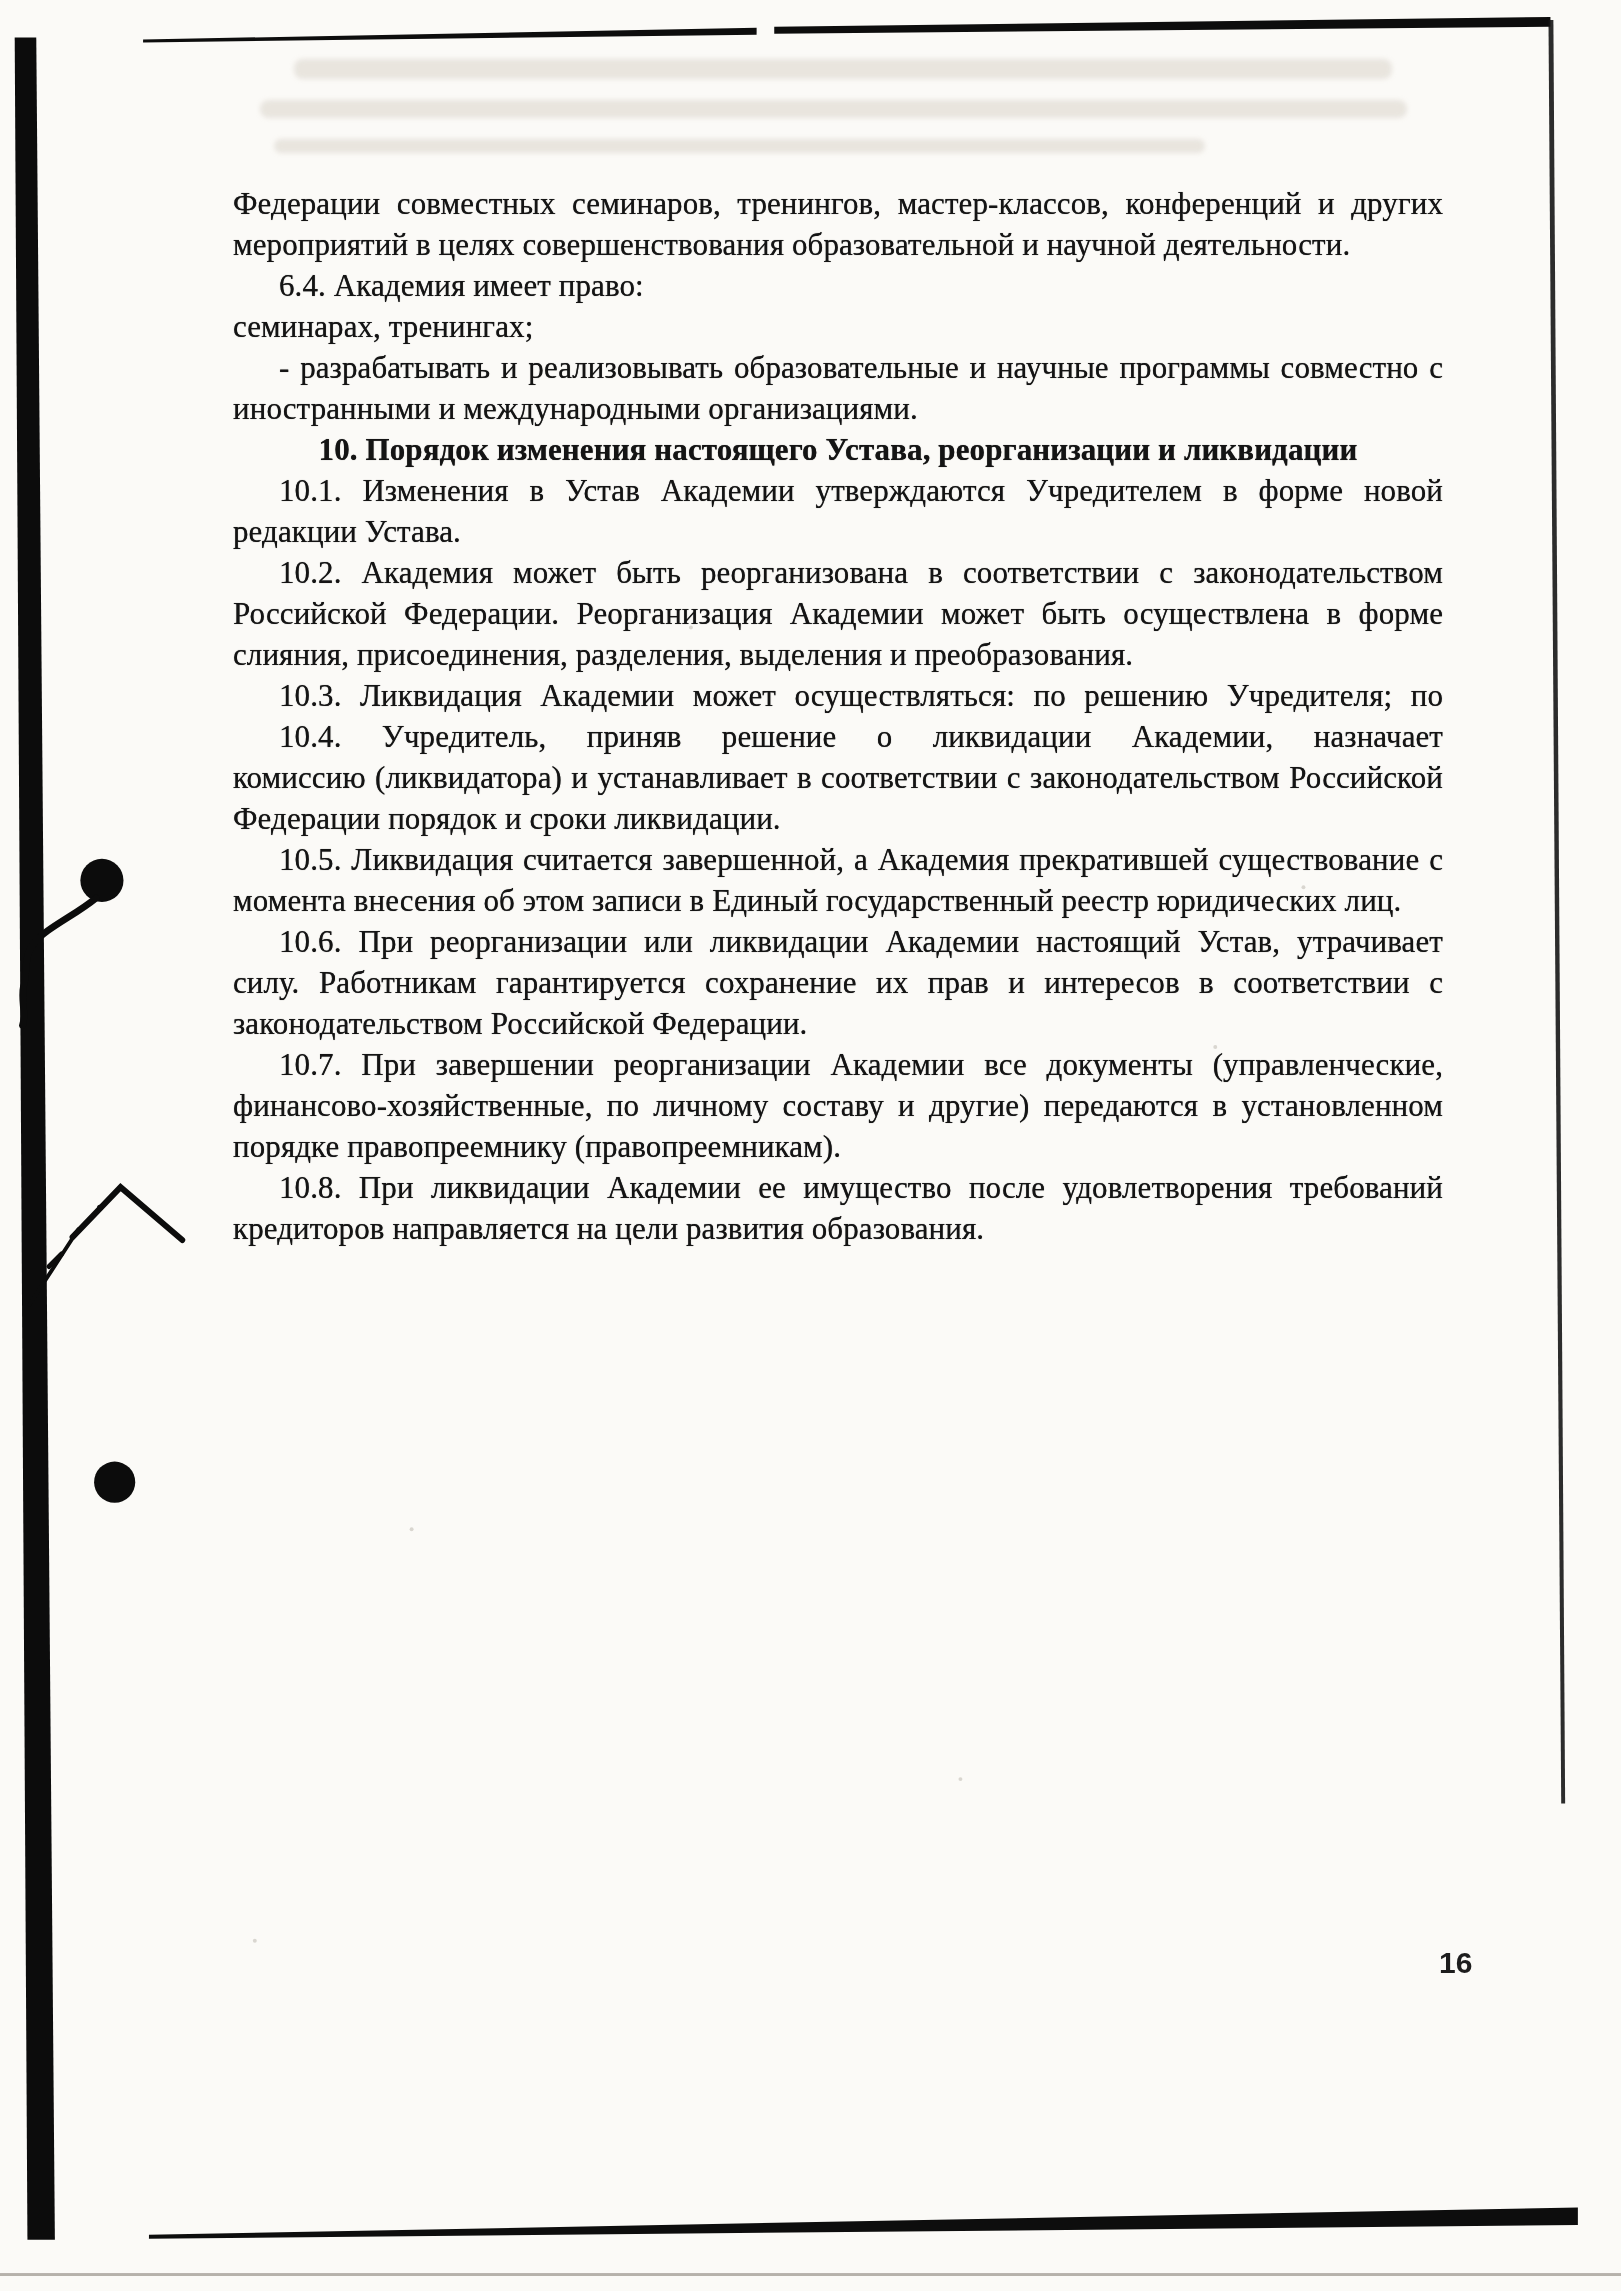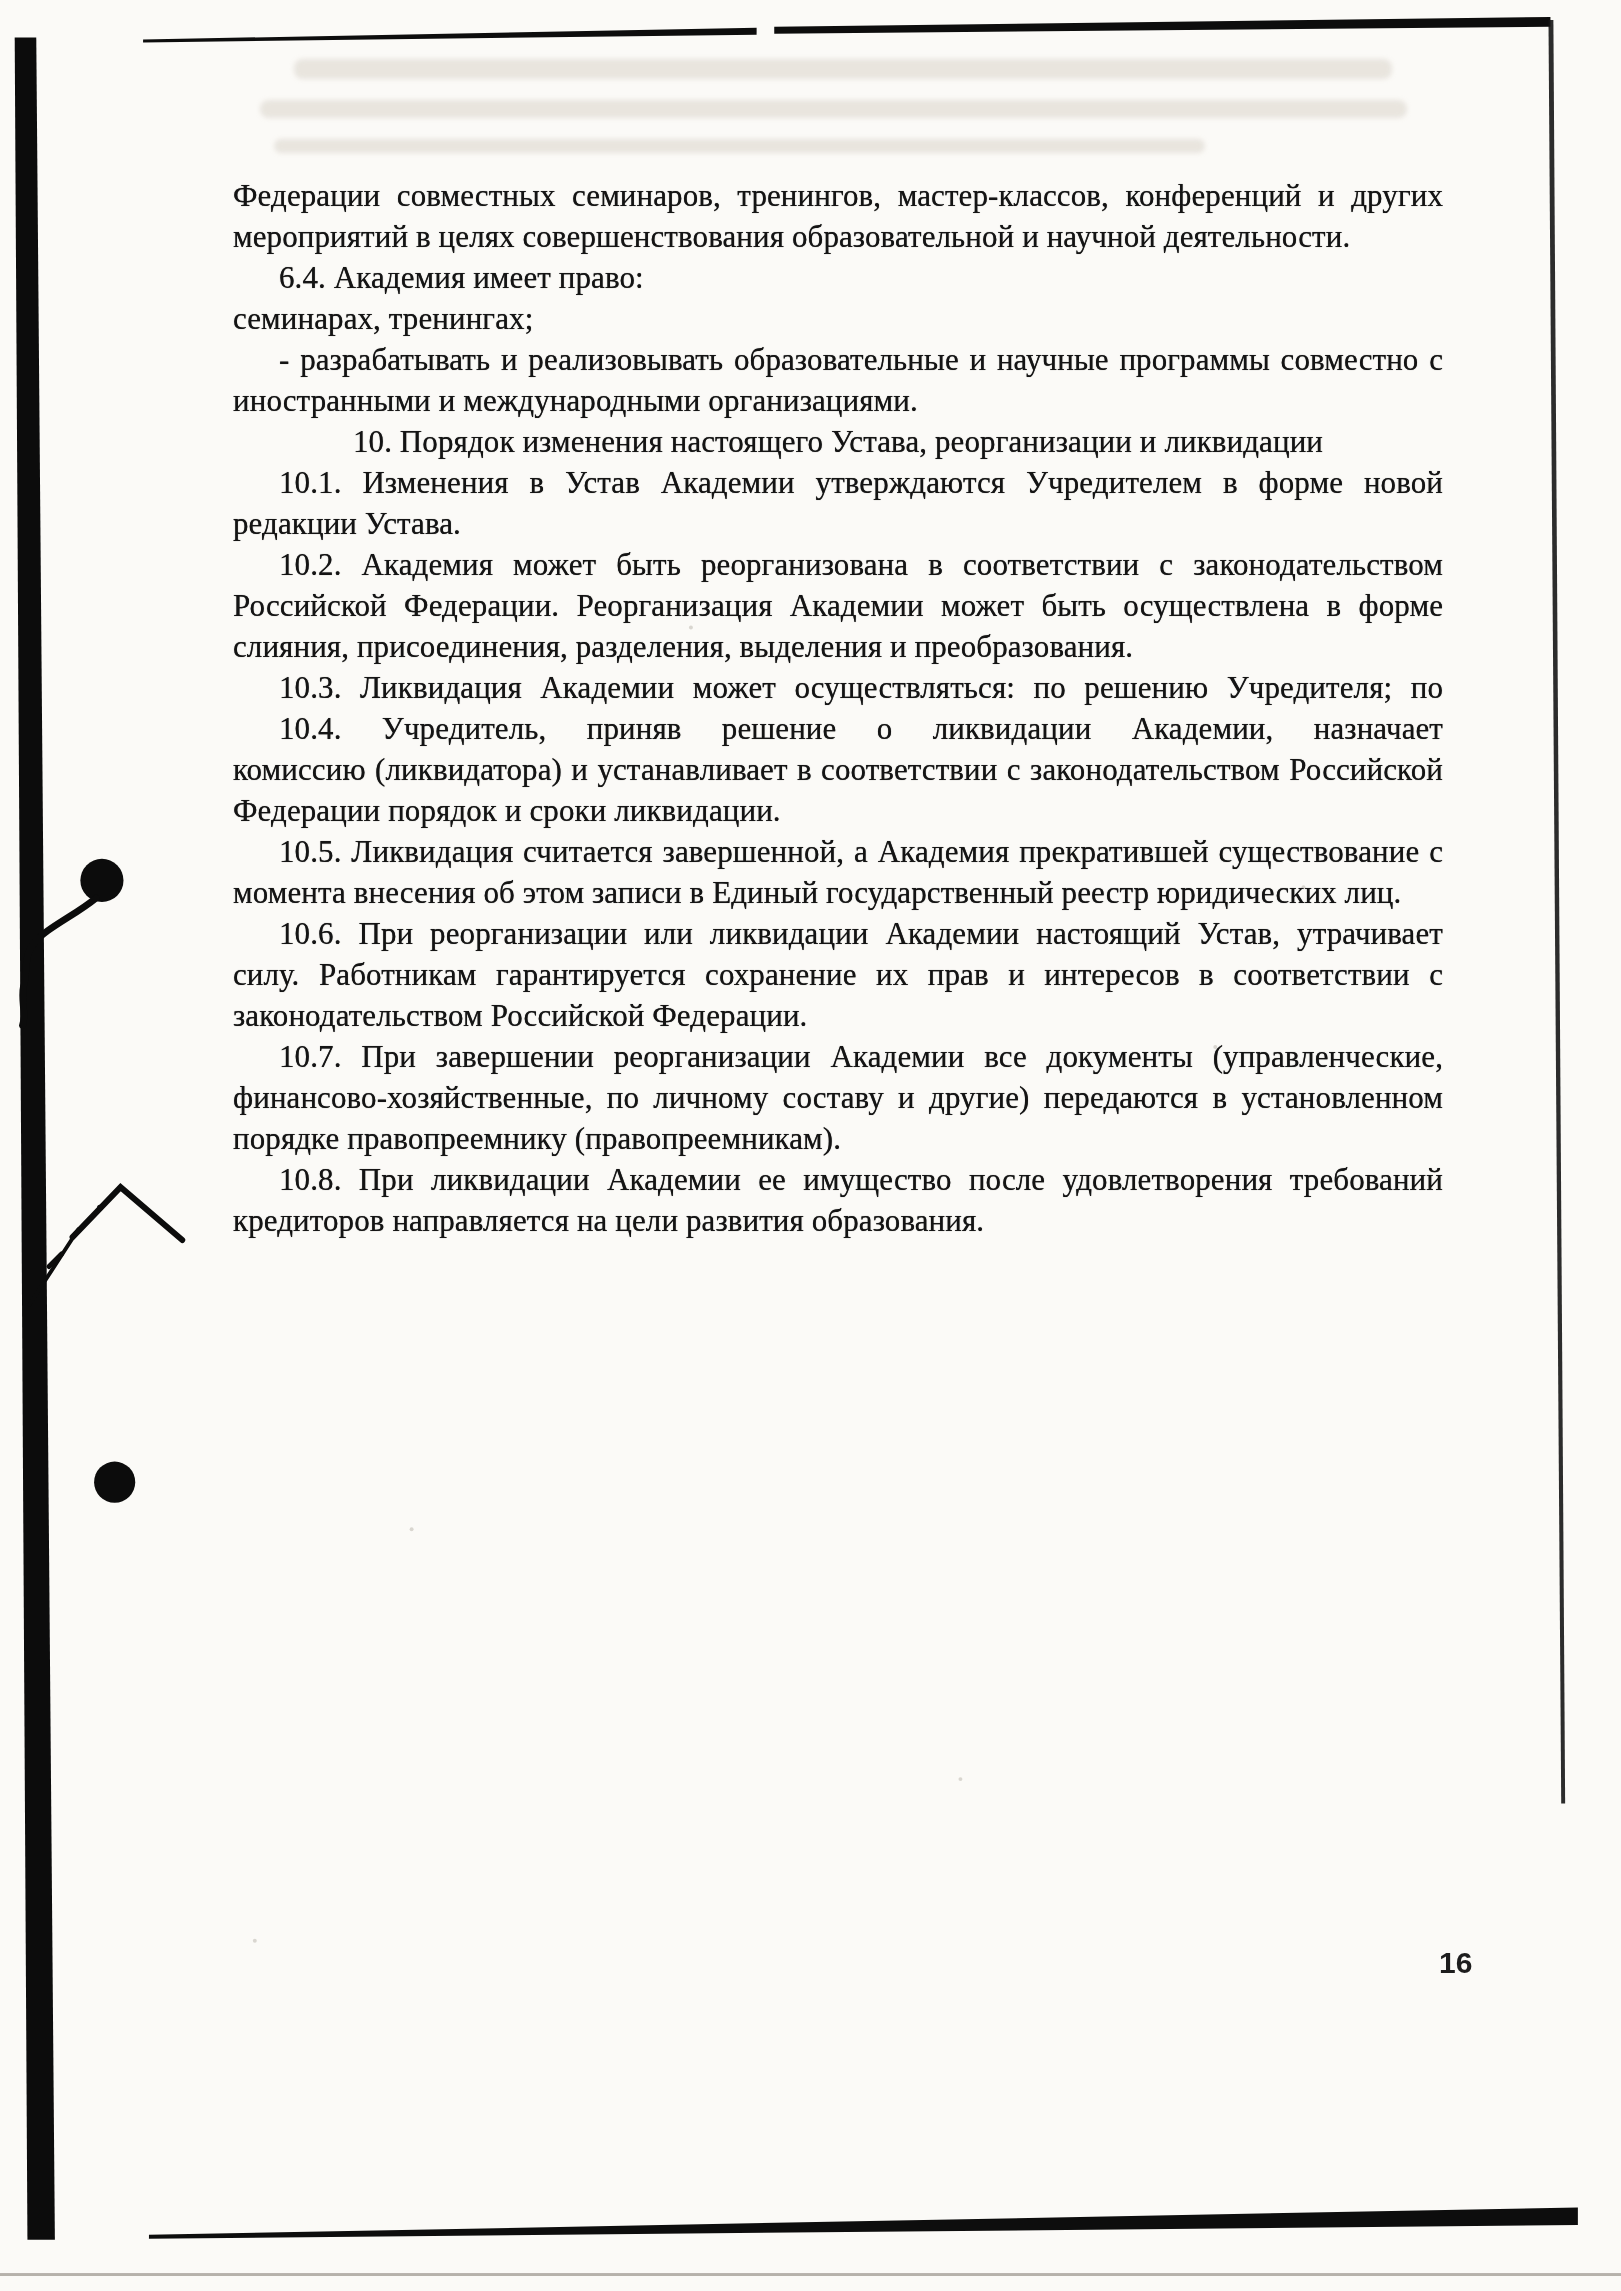--- a/index.html
+++ b/index.html
@@ -9,32 +9,32 @@
     background:#fbfaf7;
     overflow:hidden;
     font-family:"Liberation Serif","DejaVu Serif",serif;
   }
   .scan-artifacts{position:absolute;left:0;top:0;width:1621px;height:2292px;pointer-events:none;}
   .ghost{position:absolute;background:rgba(168,156,138,.22);filter:blur(2.9px);border-radius:8.8px;}
   .g1{left:294px;top:59px;width:1098px;height:19.6px;}
   .g2{left:260px;top:100px;width:1147px;height:17.6px;}
   .g3{left:274px;top:139px;width:931px;height:13.7px;}
   .text-block{
-    position:absolute;left:233px;top:175px;width:1210px;
+    position:absolute;left:233px;top:183px;width:1210px;
   }
   .ln{
     height:41px;line-height:41px;overflow:hidden;
     font-size:31px;color:#141414;text-align:left;
     text-shadow:0 0 0.7px rgba(10,10,10,.85);
     letter-spacing:0.1px;white-space:normal;
   }
   .j{text-align:justify;text-align-last:justify;-moz-text-align-last:justify;}
   .ind{padding-left:46px;}
   .c{text-align:center;text-align-last:center;}
-  .b{font-weight:normal;}
+  .b{font-weight:bold;}
   .page-number{
     position:absolute;left:1439px;top:1946px;
     font-family:"Liberation Sans","DejaVu Sans",sans-serif;
     font-size:30px;font-weight:600;color:#1d1d1d;
   }
 </style>
 </head>
 <body>
 
 <div class="page">

